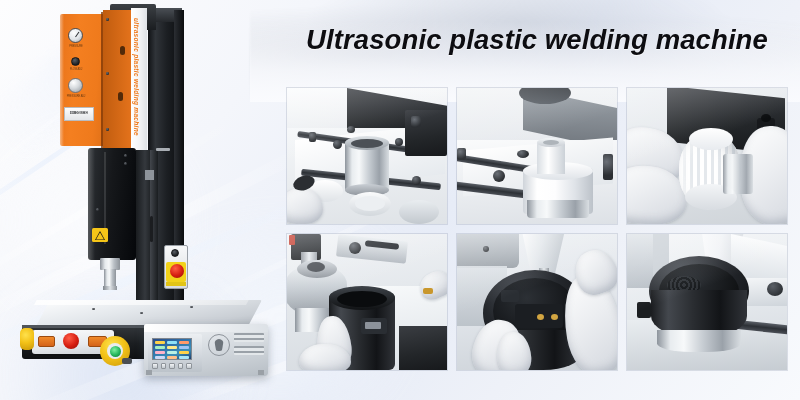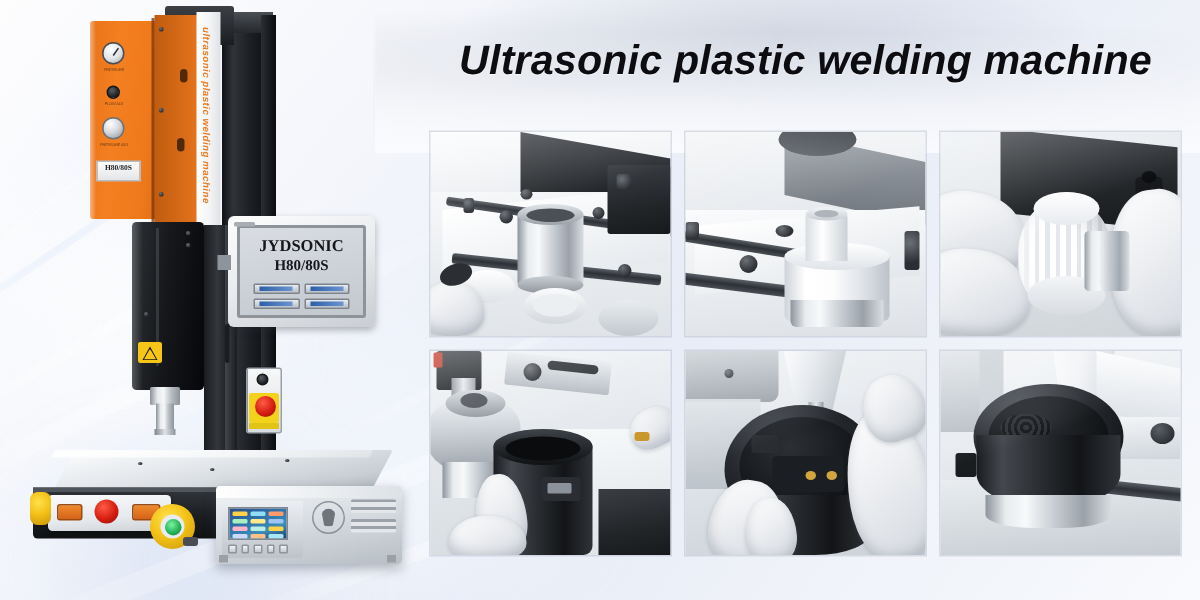--- a/index.html
+++ b/index.html
@@ -327,40 +327,20 @@
       </div>
     </div>
 
     <div class="tp horn-stack" style="left:100px;top:258px;width:20px;height:12px;border-radius:1px;"></div>
     <div class="tp horn-stack" style="left:104px;top:269px;width:12px;height:18px;"></div>
     <div class="tp" style="left:103px;top:286px;width:14px;height:4px;background:linear-gradient(90deg,#7f858c,#dfe3e7,#8d939a);"></div>
 
     <div class="tp" style="left:136px;top:150px;width:20px;height:160px;background:linear-gradient(90deg,#191c1f,#34383d 45%,#0d0f11);"></div>
     <div class="tp" style="left:150px;top:150px;width:8px;height:160px;background:linear-gradient(90deg,#43474d,#1a1d20);"></div>
 
-    <div class="tp hmi-bezel" style="left:152px;top:144px;width:98px;height:74px;padding:6px;">
-      <div class="hmi-screen" style="width:100%;height:100%;padding:6px 5px;">
-        <div class="hmi-line" style="font-size:11px;line-height:13px;">JYDSONIC</div>
-        <div class="hmi-line" style="font-size:10px;line-height:13px;">H80/80S</div>
-        <div style="display:grid;grid-template-columns:1fr 1fr;gap:3px;margin-top:5px;padding:0 4px;">
-          <div class="hmi-btn" style="height:7px;">
-              <i></i>
-            </div>
-          <div class="hmi-btn" style="height:7px;">
-              <i></i>
-            </div>
-          <div class="hmi-btn" style="height:7px;">
-              <i></i>
-            </div>
-          <div class="hmi-btn" style="height:7px;">
-              <i></i>
-            </div>
-        </div>
-      </div>
-    </div>
     <div class="tp" style="left:156px;top:148px;width:14px;height:3px;background:#a9aeb4;border-radius:1px;"></div>
 
     <div class="tp" style="left:145px;top:170px;width:9px;height:10px;background:#8e949b;"></div>
     <div class="tp" style="left:150px;top:216px;width:3px;height:26px;background:#1b1d20;border-radius:2px;"></div>
 
     <div class="tp estop-panel" style="left:164px;top:245px;width:24px;height:44px;border-radius:2px;"></div>
     <div class="tp knob" style="left:171px;top:249px;width:8px;height:8px;"></div>
     <div class="tp estop-yellow" style="left:166px;top:262px;width:20px;height:20px;"></div>
     <div class="tp estop-red" style="left:170px;top:264px;width:14px;height:14px;"></div>
     <div class="tp" style="left:166px;top:282px;width:20px;height:4px;background:#e2c416;"></div>

